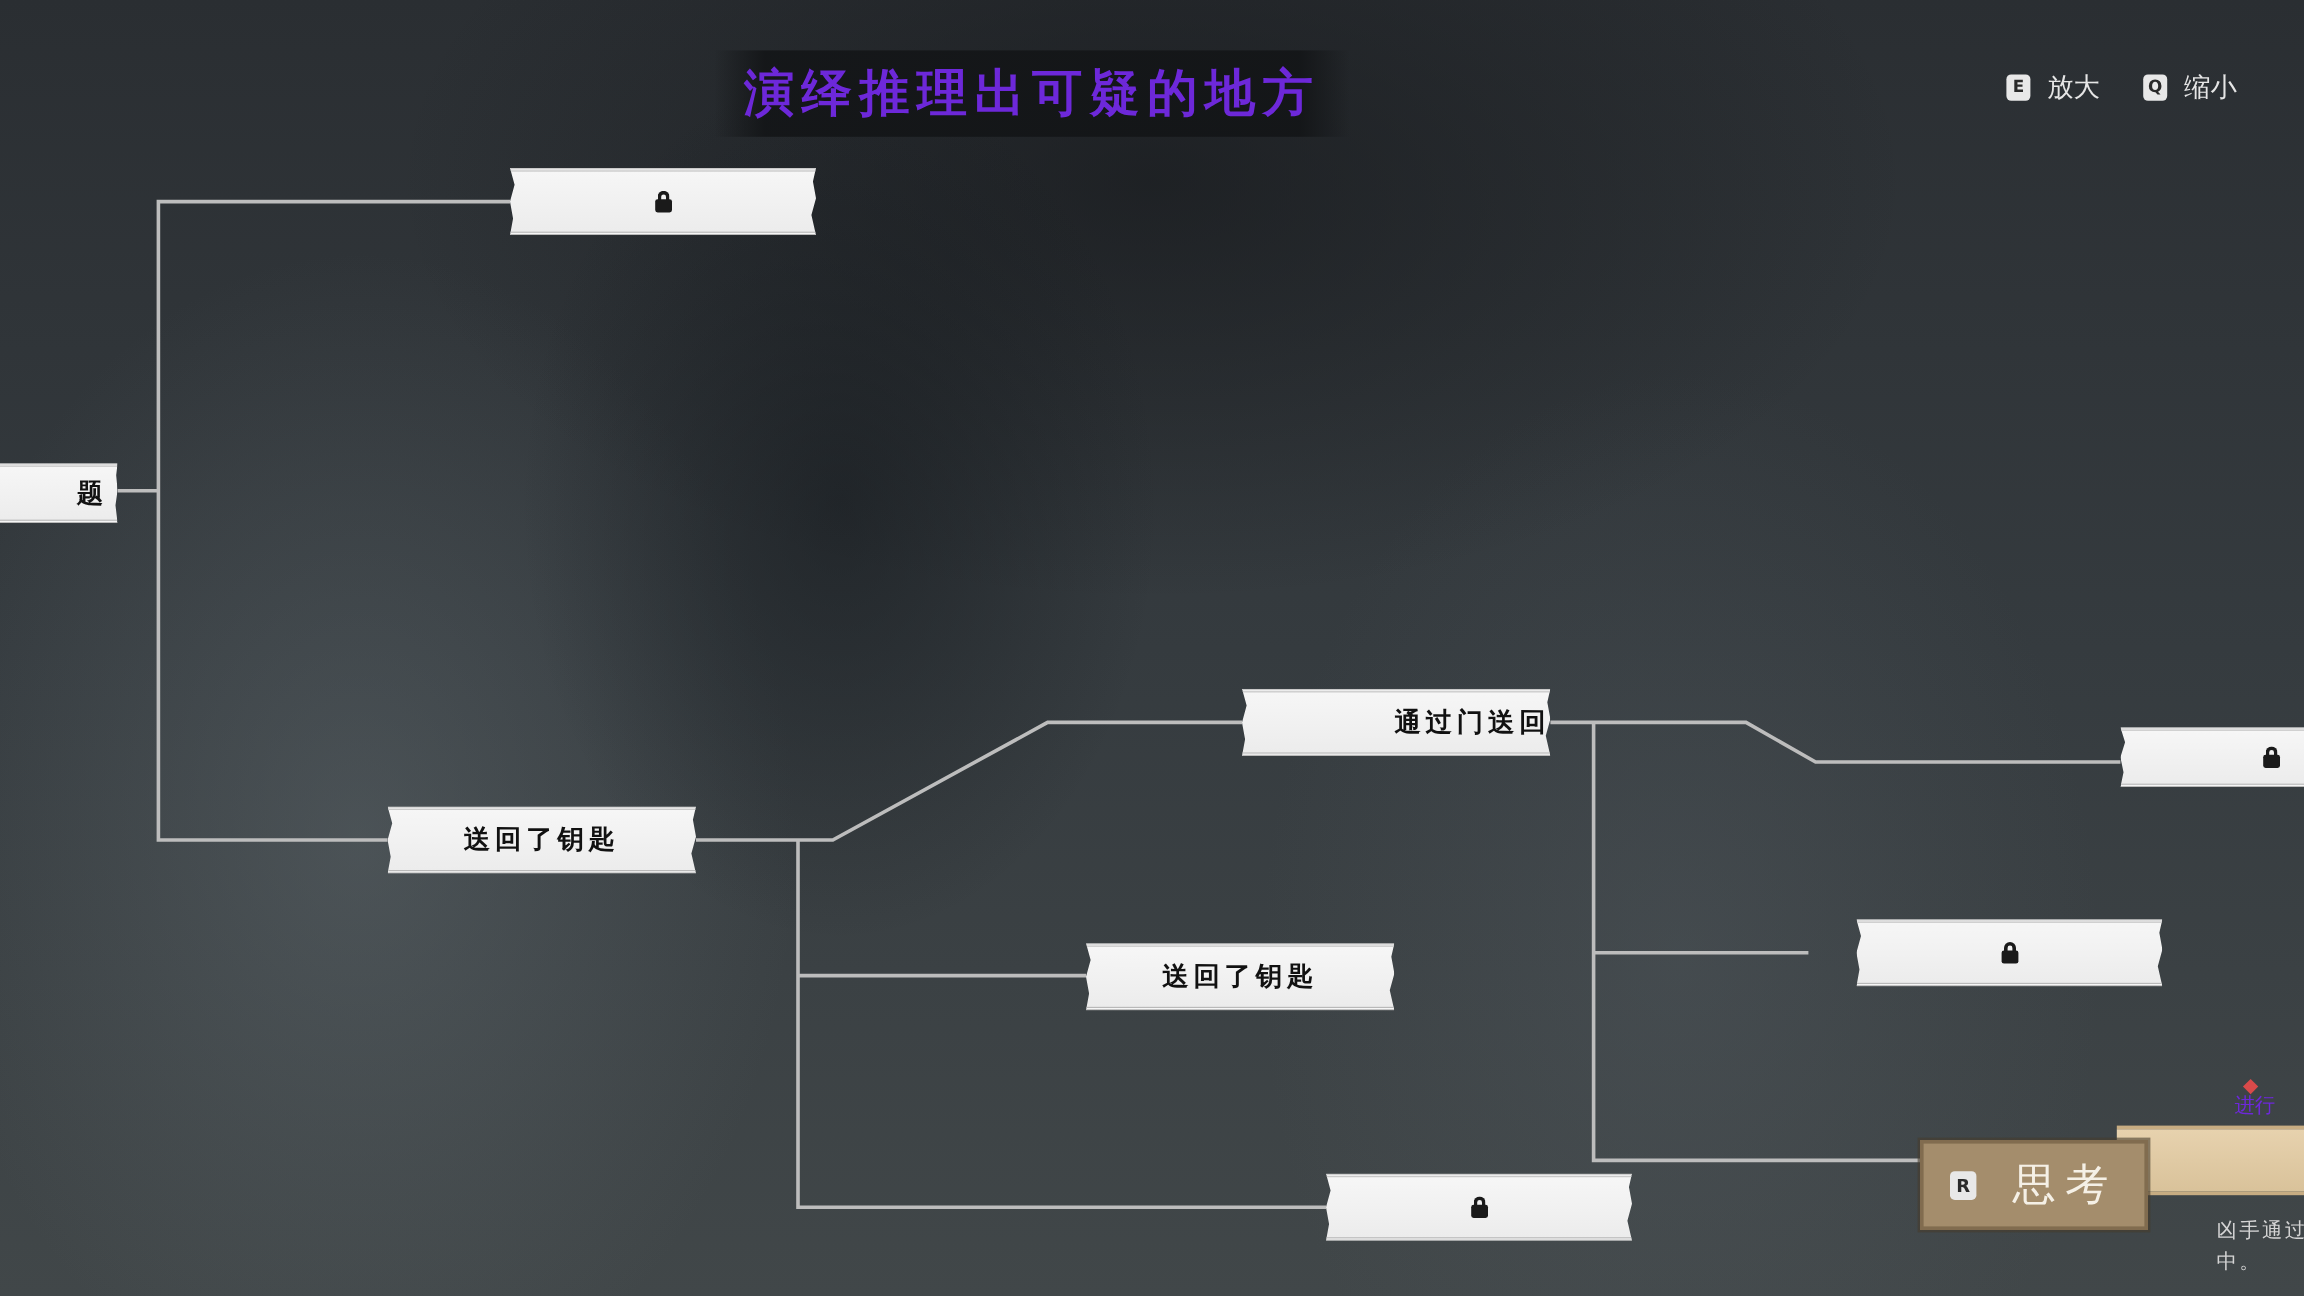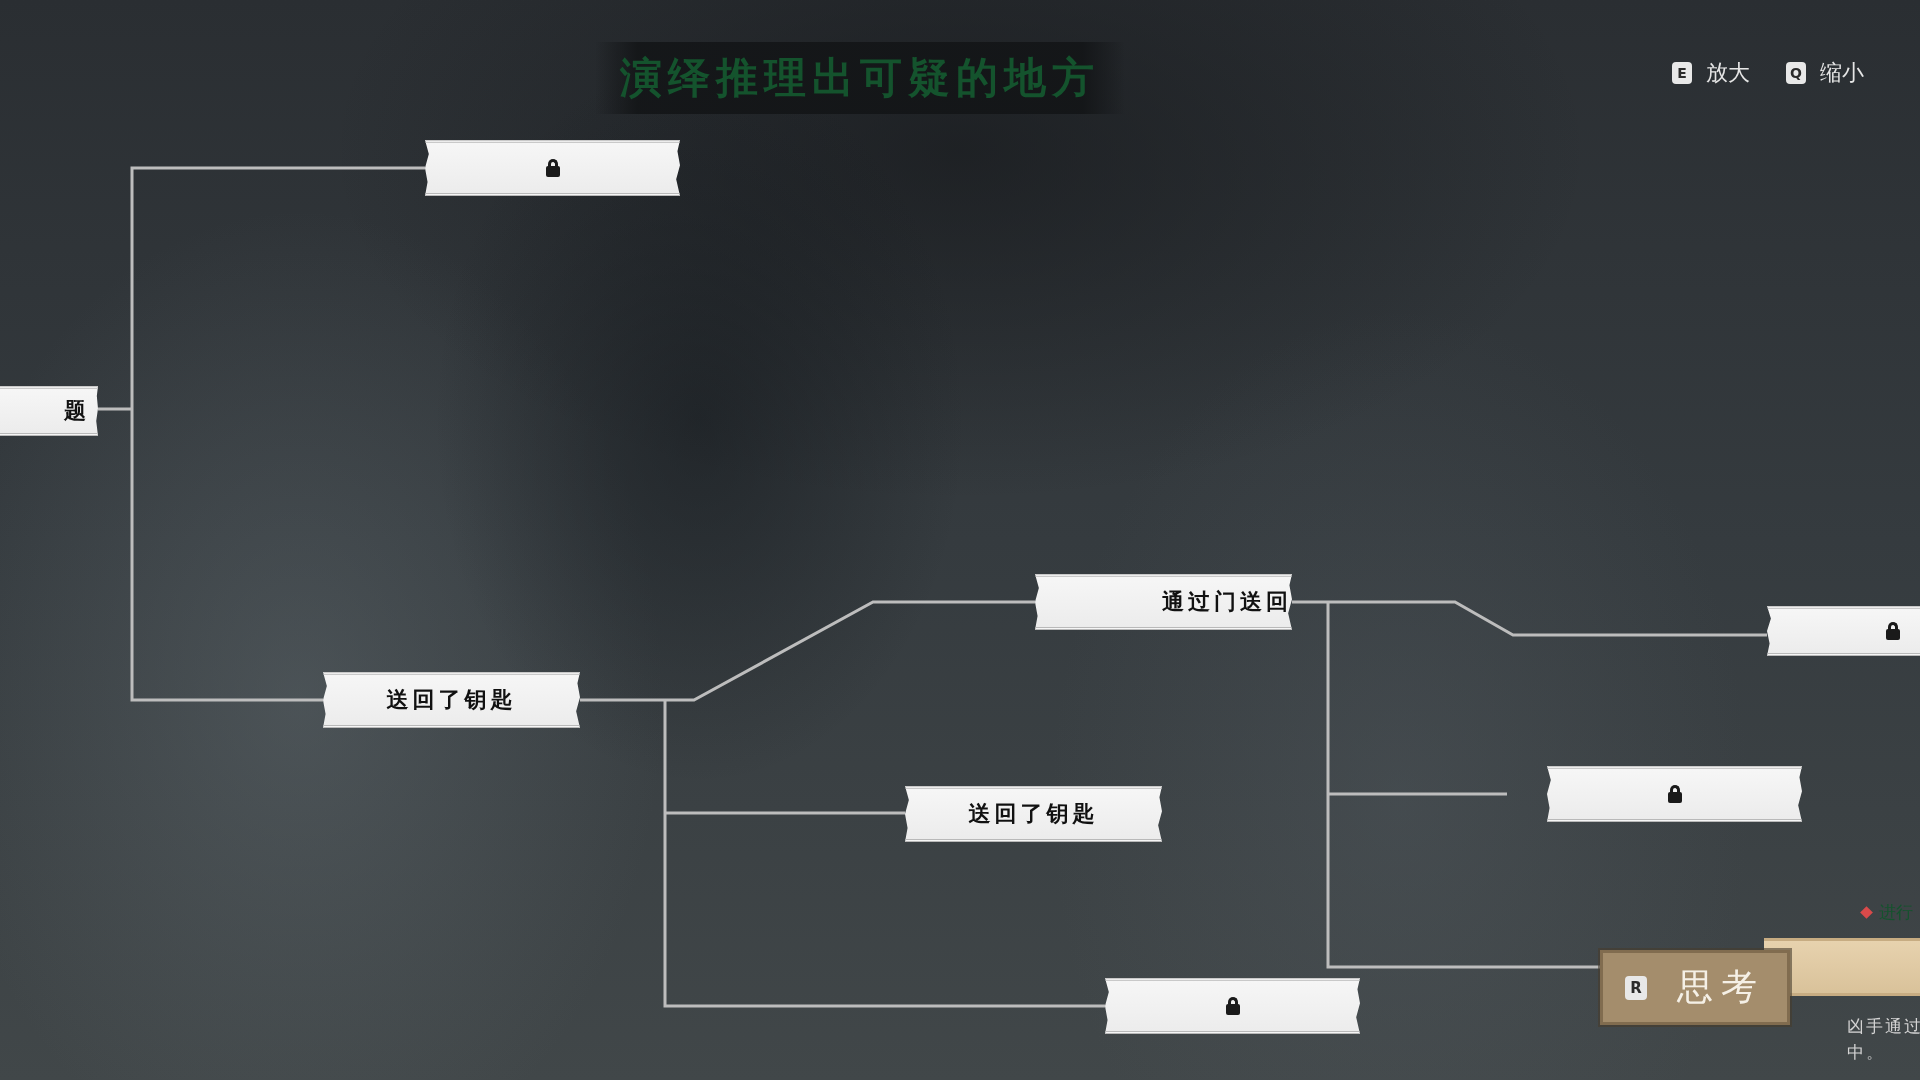--- a/index.html
+++ b/index.html
@@ -6,21 +6,21 @@
   body{width:1920px;height:1080px;overflow:hidden;position:relative;
     background:
       radial-gradient(ellipse 380px 520px at 700px 420px, rgba(20,24,28,0.55), rgba(0,0,0,0) 70%),
       radial-gradient(ellipse 520px 700px at 300px 700px, rgba(110,120,125,0.35), rgba(0,0,0,0) 70%),
       radial-gradient(ellipse 500px 700px at 1400px 800px, rgba(90,98,104,0.3), rgba(0,0,0,0) 70%),
       radial-gradient(ellipse 900px 500px at 960px 150px, rgba(20,22,25,0.6), rgba(0,0,0,0) 70%),
       linear-gradient(180deg,#2a2e32 0%,#353b3f 50%,#414749 100%);
     font-family:"DejaVu Serif","Liberation Serif",serif;}
   .title-band{position:absolute;left:595px;top:42px;width:530px;height:72px;
     background:linear-gradient(90deg,rgba(18,20,22,0) 0%,rgba(18,20,22,0.85) 8%,rgba(18,20,22,0.85) 92%,rgba(18,20,22,0) 100%);}
-  .title{position:absolute;left:600px;top:50px;width:520px;text-align:center;color:#14532d;
+  .title{position:absolute;left:600px;top:50px;width:520px;text-align:center;color:#6d28d9;
     font-size:42px;font-weight:bold;letter-spacing:6px;line-height:56px;}
   .hint{position:absolute;top:58px;display:flex;align-items:center;color:#e6e6e6;font-size:22px;
     font-family:"DejaVu Sans","Liberation Sans",sans-serif;}
   .key{display:inline-flex;align-items:center;justify-content:center;width:20px;height:22px;
     background:#e8e8e8;color:#2a2a2a;border-radius:4px;font-size:14px;font-weight:bold;margin-right:14px;
     font-family:"DejaVu Sans","Liberation Sans",sans-serif;}
   svg.lines{position:absolute;left:0;top:0;}
   .node{position:absolute;height:50px;background:linear-gradient(180deg,#f6f6f6,#ececec);
     border-top:3px double #c9c9c9;border-bottom:3px double #b9b9b9;box-shadow:0 2px 4px rgba(0,0,0,0.4);
     display:flex;align-items:center;justify-content:center;color:#111;font-size:22px;font-weight:bold;
@@ -31,22 +31,22 @@
     border-radius:6px 6px 0 0;box-sizing:border-box;}
   .lock .body{position:absolute;left:0;top:7px;width:14px;height:11px;background:#1a1a1a;border-radius:2px;}
   .think{position:absolute;left:1600px;top:950px;width:190px;height:75px;
     background:#a48d6c;border:3px solid rgba(120,100,72,0.8);box-sizing:border-box;
     display:flex;align-items:center;cursor:pointer;
     box-shadow:0 0 0 2px rgba(70,60,45,0.6);}
   .think .key{margin-left:22px;margin-right:30px;width:22px;height:24px;font-size:15px;}
   .think .label{color:#f5f0e6;font-size:36px;letter-spacing:8px;}
   .beige-panel{position:absolute;left:1764px;top:938px;width:170px;height:52px;
     background:linear-gradient(180deg,#e7d2ae,#d9c29a);border-top:3px solid #c7ac82;border-bottom:3px solid #c7ac82;}
-  .objective{position:absolute;left:1862px;top:901px;color:#14532d;font-size:17px;display:flex;align-items:center;
-    font-family:"DejaVu Sans","Liberation Sans",sans-serif;}
+  .objective{position:absolute;left:1862px;top:901px;color:#6d28d9;font-size:17px;display:flex;align-items:center;
+    font-family:"DejaVu Sans","Liberation Sans",sans-serif;flex-direction:column;}
   .diamond{width:9px;height:9px;background:#d94a4a;transform:rotate(45deg);margin-right:8px;}
   .desc{position:absolute;left:1847px;top:1013px;color:#d4d4d4;font-size:17px;line-height:26px;width:80px;
     font-family:"DejaVu Sans","Liberation Sans",sans-serif;white-space:pre-wrap;letter-spacing:2px;}
 </style>
 </head>
 <body>
 
 <div class="title-band"></div>
 <div class="title">演绎推理出可疑的地方</div>
 

